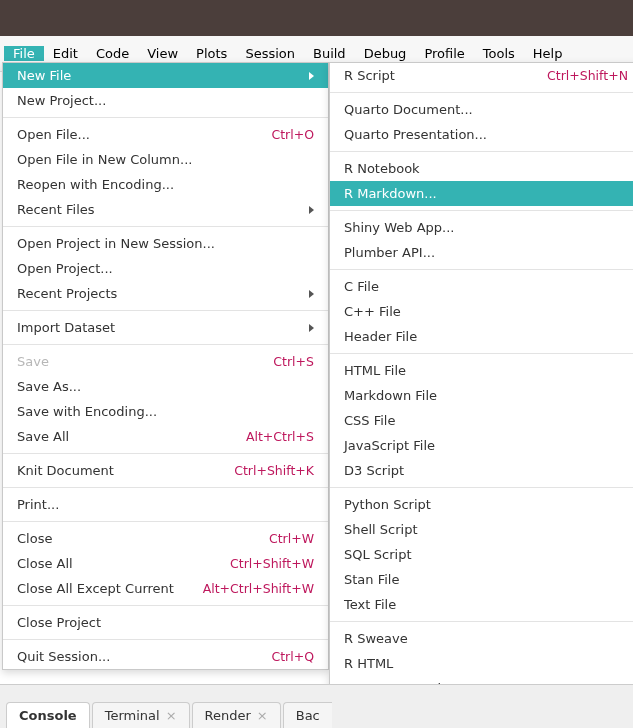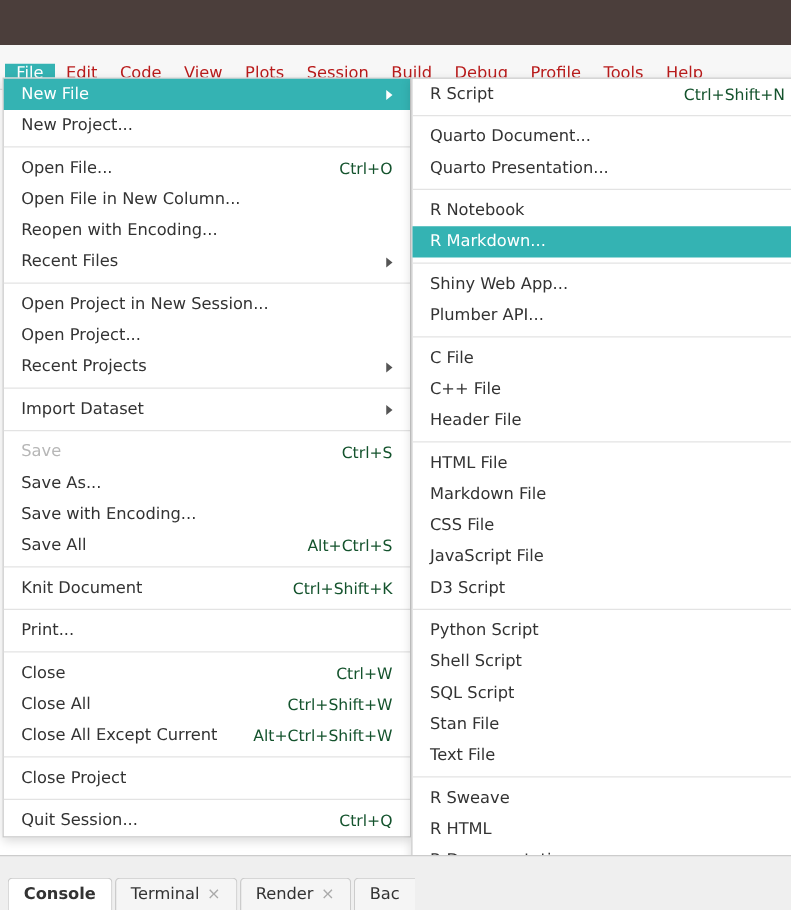--- a/index.html
+++ b/index.html
@@ -1,34 +1,34 @@
 <!DOCTYPE html>
 <html><head>
 <meta charset="utf-8">
 <style>
   * { box-sizing: border-box; margin: 0; padding: 0; }
   html, body { width: 633px; height: 728px; overflow: hidden; font-family: "DejaVu Sans", "Liberation Sans", Arial, sans-serif; font-size: 13px; color: #333; background: #fff; }
   .titlebar { height: 36px; background: #4b3e3b; }
-  .menubar { height: 36px; background: #f7f7f7; border-bottom: 1px solid #ddd; display: flex; align-items: flex-start; padding: 15px 4px; }
-  .menubar .menu-item { padding: 0 9px; display: flex; align-items: center; cursor: pointer; color: #b91c1c; }
+  .menubar { height: 36px; background: #f7f7f7; border-bottom: 1px solid #ddd; display: flex; align-items: center; padding: 4px 4px; }
+  .menubar .menu-item { padding: 0 9px; display: flex; align-items: center; cursor: pointer; color: #000000; }
   .menubar .menu-item.open { background: #34b3b3; color: #fff; }
   .workspace { position: relative; height: calc(728px - 36px - 26px - 28px); background: #fff; }
   .bg-link { position: absolute; right: 8px; top: 285px; color: #1a7f3c; font-family: monospace; font-size: 13px; }
   .bg-text { position: absolute; right: 8px; top: 572px; color: #333; font-family: monospace; font-size: 13px; text-align: right; line-height: 1.45; }
   .bg-dropdown { position: absolute; right: 12px; top: 38px; display: flex; align-items: center; gap: 6px; font-size: 13px; color: #333; }
   .caret-down { display:inline-block; width:0; height:0; border-left:4px solid transparent; border-right:4px solid transparent; border-top:5px solid #555; }
   
   .dropdown { position: absolute; top: 62px; background: #fff; border: 1px solid #c9c9c9; box-shadow: 0 3px 8px rgba(0,0,0,0.15); }
   .dropdown.file { left: 2px; width: 327px; }
   .dropdown.newfile { left: 329px; width: 314px; top: 62px; }
   .dd-row { height: 25px; display: flex; align-items: center; padding: 0 14px; cursor: pointer; color: #333; white-space: nowrap; }
   .dd-row.highlight { background: #34b3b3; color: #fff; gap: 36px; }
   .dd-row.disabled { color: #b7b7b7; cursor: default; }
   .dd-row .label { flex: 1; }
-  .dd-row .shortcut { color: #14532d; font-size: 12.5px; margin-left: 14px; }
+  .dd-row .shortcut { color: #be185d; font-size: 12.5px; margin-left: 14px; }
   .dd-row .arrow { margin-left: 10px; width: 0; height: 0; border-top: 4px solid transparent; border-bottom: 4px solid transparent; border-left: 5px solid #555; }
   .dd-row.highlight .arrow { border-left-color: #fff; }
   .dd-sep { height: 1px; background: #e3e3e3; margin: 4px 0; }
   
   .tabstrip { position: absolute; left: 0; right: 0; bottom: 0; height: 44px; background: #efefef; border-top: 1px solid #ccc; display: flex; align-items: flex-end; padding: 0 6px; }
   .tab { height: 26px; display: flex; align-items: center; padding: 0 12px; margin-right: 2px; border: 1px solid #ccc; border-bottom: none; border-radius: 4px 4px 0 0; background: #f5f5f5; font-size: 13px; cursor: pointer; gap: 6px; }
   .tab.active { background: #fff; font-weight: 600; }
   .tab .close { color: #aaa; font-size: 13px; line-height: 1; }
   .tab.partial { border-right: none; border-radius: 4px 0 0 0; }
 </style>

